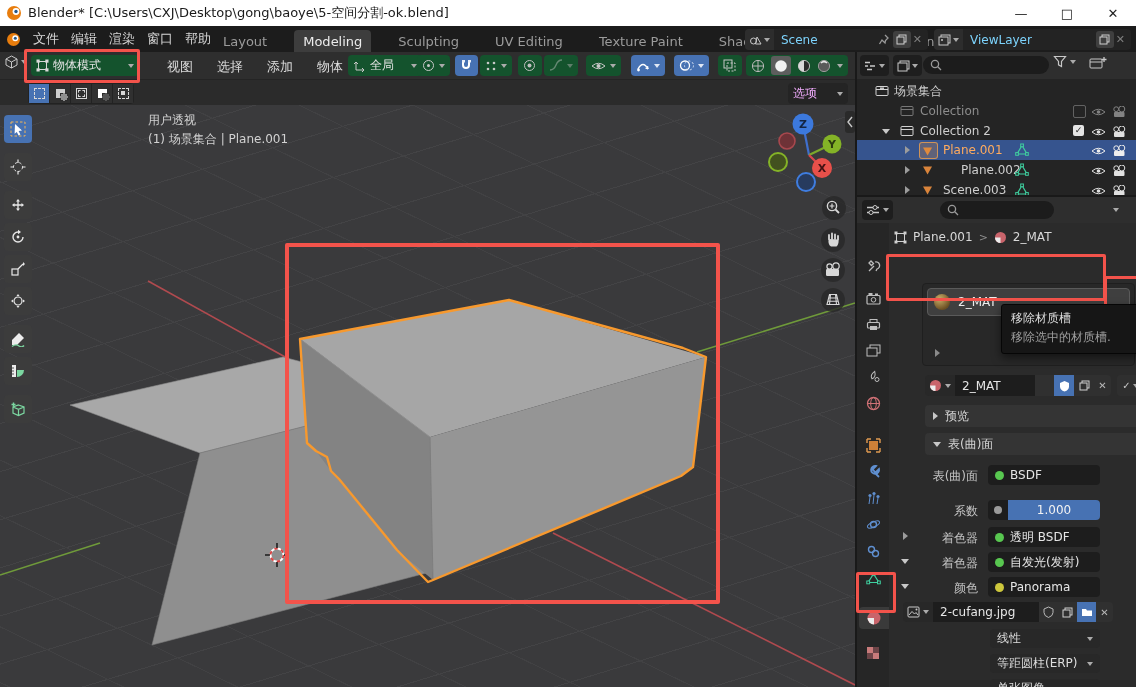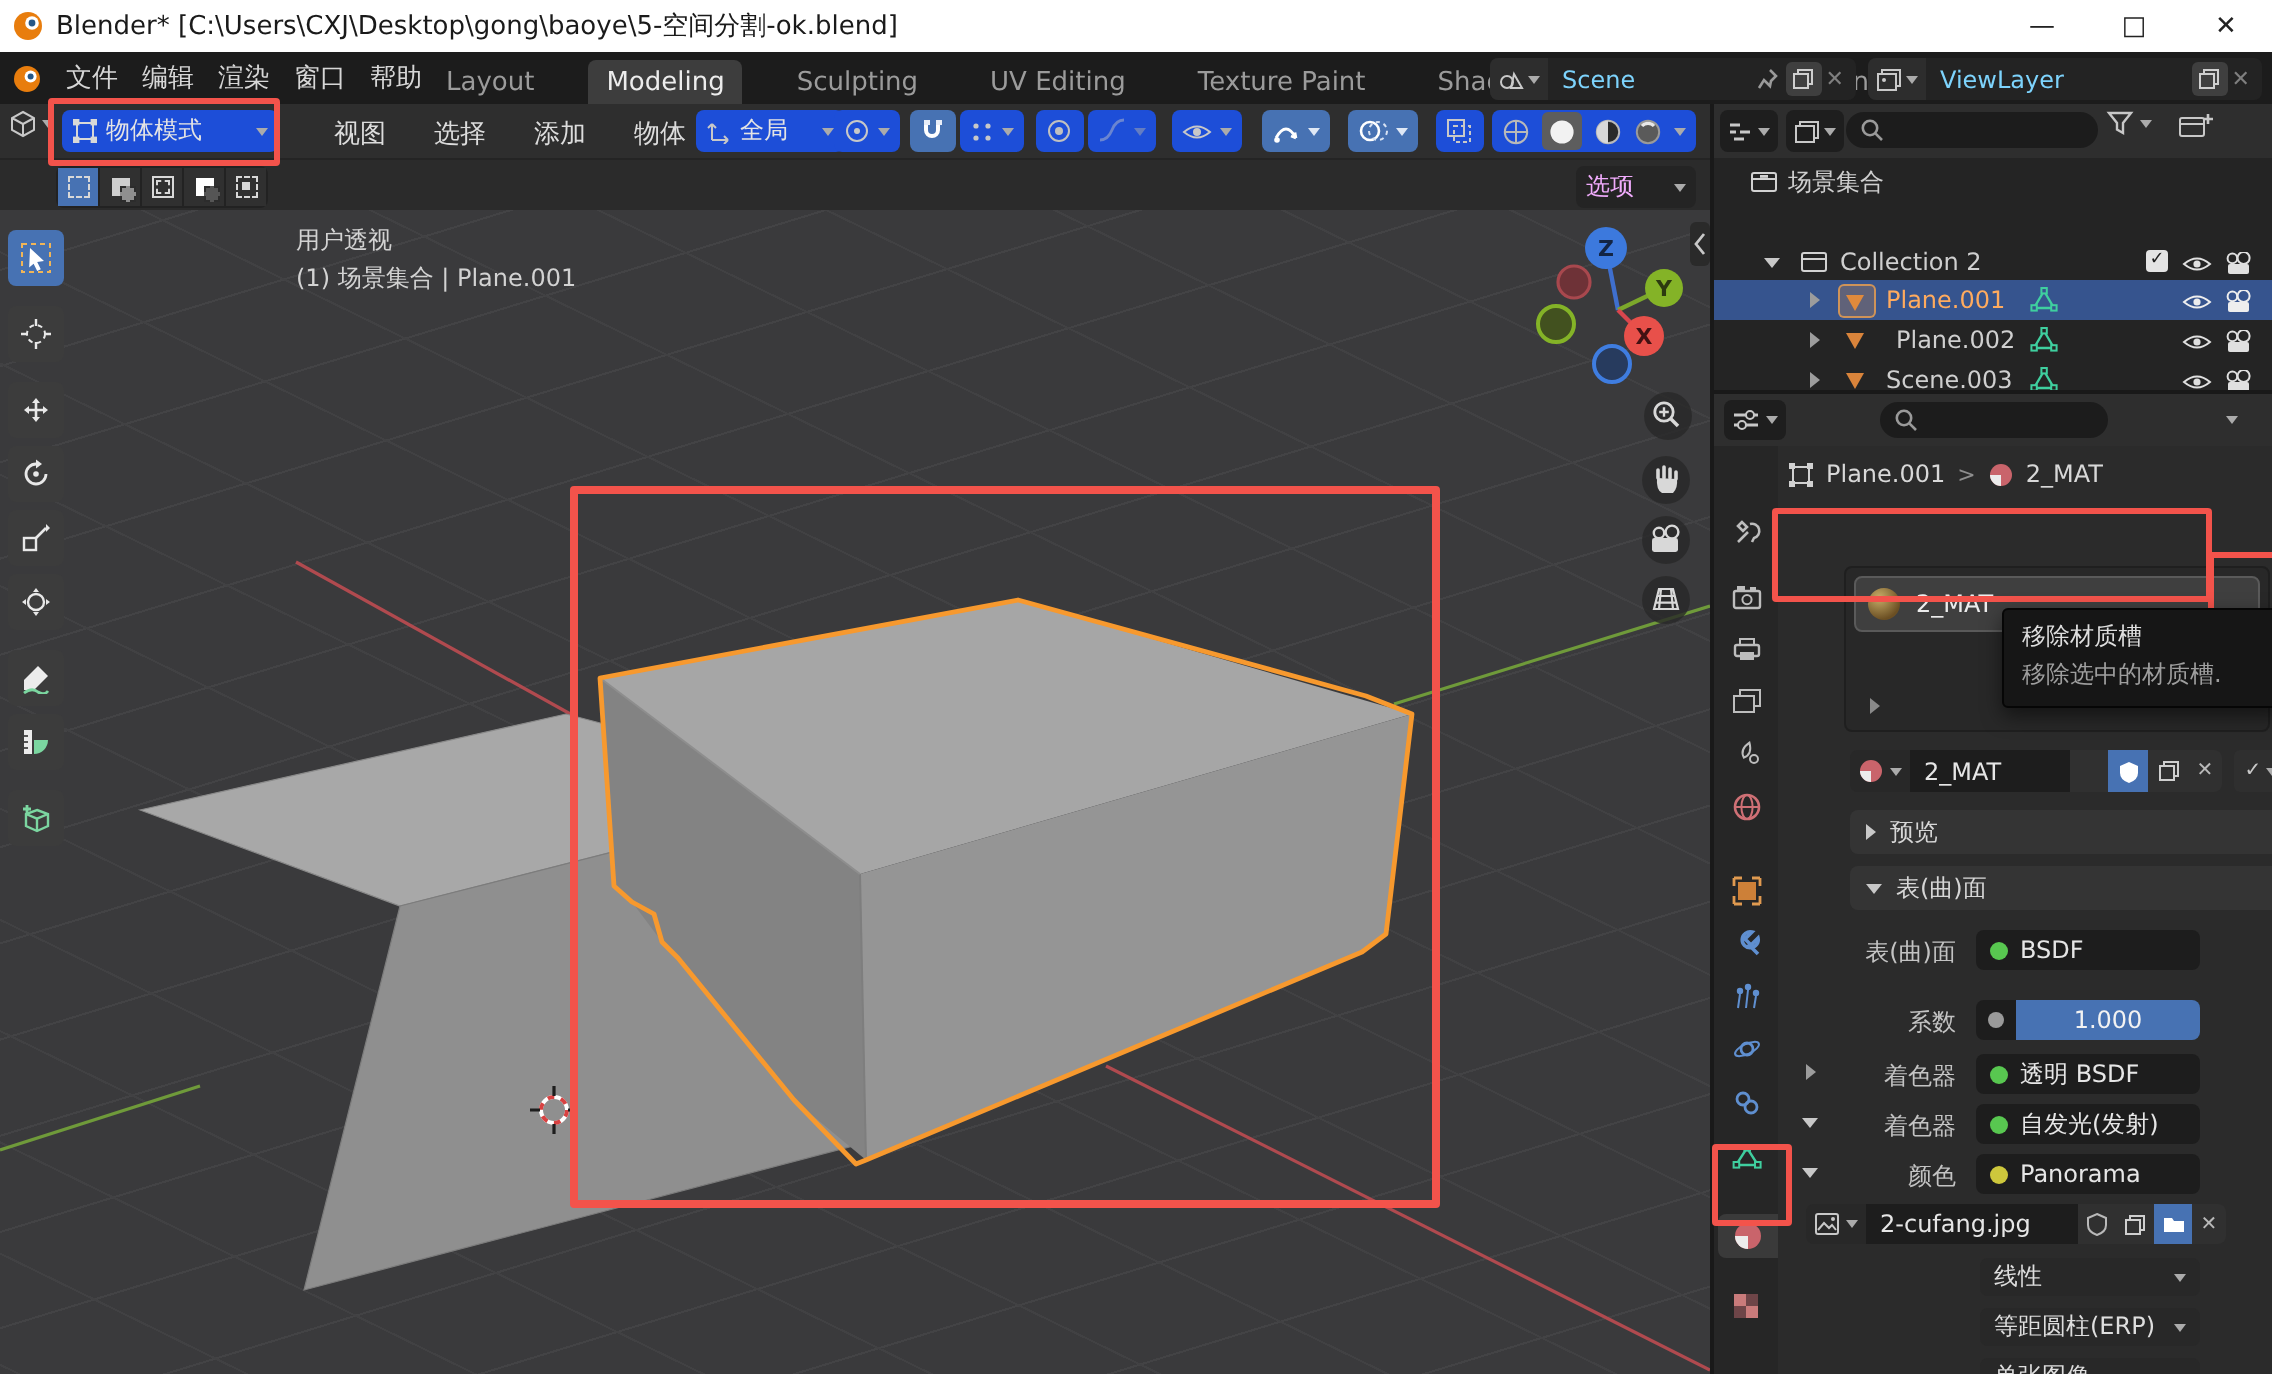--- a/index.html
+++ b/index.html
@@ -15,21 +15,21 @@
   .topbar{left:0;top:26px;width:1136px;height:26px;background:#1c1c1c;}
   .menu-item{font-size:13px;color:#d6d6d6;padding:0 6px;height:26px;display:flex;align-items:center;}
   .wstab{font-size:13px;color:#9b9b9b;height:22px;margin-top:4px;display:flex;align-items:center;
          padding:0 9px;border-radius:4px 4px 0 0;}
   .wstab.active{background:#3d3d3d;color:#ececec;}
   .idwidget{background:#232323;border-radius:4px;height:21px;display:flex;align-items:center;overflow:hidden;}
   .idwidget .seg{background:#2d2d2d;height:21px;display:flex;align-items:center;padding:0 4px;gap:2px;}
   .idwidget .nm{font-size:12px;color:#7dd3fc;padding:0 7px;flex:1;}
   
   .strip{background:#2e2e2e;}
-  .pill{background:#1d4ed8;border-radius:4px;height:21px;display:flex;align-items:center;gap:4px;padding:0 5px;}
+  .pill{background:#14532d;border-radius:4px;height:21px;display:flex;align-items:center;gap:4px;padding:0 5px;}
   .pill.blue{background:#4772b3;}
   .pill.dim svg{opacity:.45;}
   .hmenu{font-size:13px;color:#dcdcdc;margin-left:14px;}
   .chv{width:0;height:0;border-left:3.5px solid transparent;border-right:3.5px solid transparent;border-top:4.5px solid #ababab;}
   .pill.blue .chv{border-top-color:#dfe8f5;}
   .tri-r{width:0;height:0;border-top:4px solid transparent;border-bottom:4px solid transparent;border-left:5px solid #9c9c9c;}
   .tri-d{width:0;height:0;border-left:4px solid transparent;border-right:4px solid transparent;border-top:5px solid #c8c8c8;}
   
   .canvas{left:0;top:105px;width:855px;height:582px;background:#3a3a3c;overflow:hidden;}
   .gridA{position:absolute;left:-350px;top:-380px;width:1700px;height:1400px;
@@ -493,20 +493,37 @@
 
   <div class="orow flex" style="top:29px">
     <svg width="14" height="12" style="margin-left:18px">
       <rect x="1" y="1.5" width="12" height="9" rx="1" fill="none" stroke="#d2d2d2"></rect>
         <line x1="1" y1="4.5" x2="13" y2="4.5" stroke="#d2d2d2"></line>
         <rect x="5" y="2.5" width="4" height="1.4" fill="#d2d2d2"></rect>
     </svg>
     <span class="lbl" style="margin-left:5px">场景集合</span>
   </div>
 
+  <div class="orow flex" style="top:49px">
+    <svg width="14" height="12" style="margin-left:43px;opacity:.55">
+      <rect x="1" y="1.5" width="12" height="9" rx="1" fill="none" stroke="#bdbdbd"></rect>
+        <line x1="1" y1="4.5" x2="13" y2="4.5" stroke="#bdbdbd"></line>
+    </svg>
+    <span class="lbl" style="margin-left:6px;color:#8d8d8d">Collection</span>
+    <span class="abs cb empty" style="left:216px;top:4px;opacity:.7"></span>
+    <svg class="abs" style="left:234px;top:5px;opacity:.55" width="15" height="12">
+      <path d="M1,6 Q7.5,0.5 14,6 Q7.5,11.5 1,6Z" fill="none" stroke="#cfcfcf"></path>
+        <circle cx="7.5" cy="6" r="1.8" fill="#cfcfcf"></circle>
+    </svg>
+    <svg class="abs" style="left:255px;top:5px;opacity:.55" width="14" height="12">
+      <circle cx="4.2" cy="3.2" r="2.4" fill="none" stroke="#cfcfcf"></circle>
+        <circle cx="9.8" cy="3" r="3" fill="none" stroke="#cfcfcf"></circle>
+      <rect x="2" y="6" width="10.5" height="5" rx="1" fill="#cfcfcf"></rect>
+    </svg>
+  </div>
 
   <div class="orow flex" style="top:69px">
     <span class="tri-d abs" style="left:25px;top:8px"></span>
     <svg width="14" height="12" style="margin-left:43px">
       <rect x="1" y="1.5" width="12" height="9" rx="1" fill="none" stroke="#d2d2d2"></rect>
         <line x1="1" y1="4.5" x2="13" y2="4.5" stroke="#d2d2d2"></line>
     </svg>
     <span class="lbl" style="margin-left:6px">Collection 2</span>
     <span class="abs cb checked" style="left:216px;top:4px">✓</span>
     <svg class="abs" style="left:234px;top:5px" width="15" height="12">
@@ -543,21 +560,21 @@
         <circle cx="9.8" cy="3" r="3" fill="none" stroke="#eeeeee"></circle>
       <rect x="2" y="6" width="10.5" height="5" rx="1" fill="#eeeeee"></rect>
     </svg>
   </div>
 
   <div class="orow flex" style="top:108px">
     <span class="tri-r abs" style="left:48px;top:6px"></span>
     <svg width="13" height="11" style="margin-left:64px">
       <path d="M2,1.5 L11,1.5 L6.5,9.5Z" fill="#d9843b"></path>
     </svg>
-    <span class="lbl" style="margin-left:14px">Plane.002</span>
+    <span class="lbl" style="margin-left:27px">Plane.002</span>
     <svg class="abs" style="left:158px;top:3px" width="14" height="13">
       <path d="M7,2.5 L12,11 L2,11Z" fill="none" stroke="#3fcf9f" stroke-width="1.2"></path>
       <rect x="5.7" y="1" width="2.7" height="2.7" fill="#242424" stroke="#3fcf9f"></rect>
       <rect x="10.6" y="9.6" width="2.7" height="2.7" fill="#242424" stroke="#3fcf9f"></rect>
       <rect x="0.7" y="9.6" width="2.7" height="2.7" fill="#242424" stroke="#3fcf9f"></rect>
     </svg>
     <svg class="abs" style="left:234px;top:5px" width="15" height="12">
       <path d="M1,6 Q7.5,0.5 14,6 Q7.5,11.5 1,6Z" fill="none" stroke="#e0e0e0"></path>
         <circle cx="7.5" cy="6" r="1.8" fill="#e0e0e0"></circle>
     </svg>

